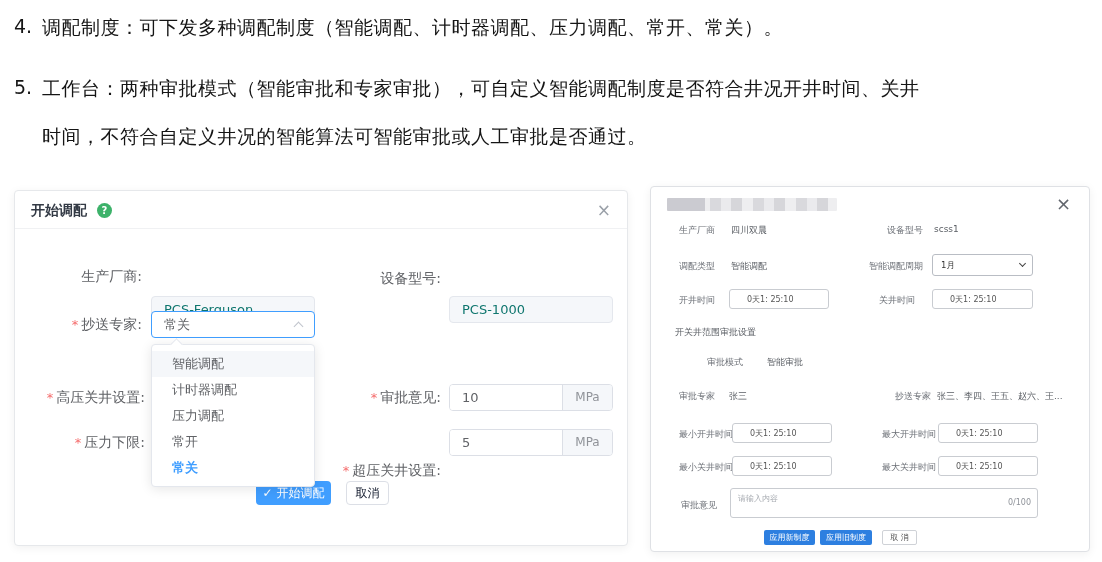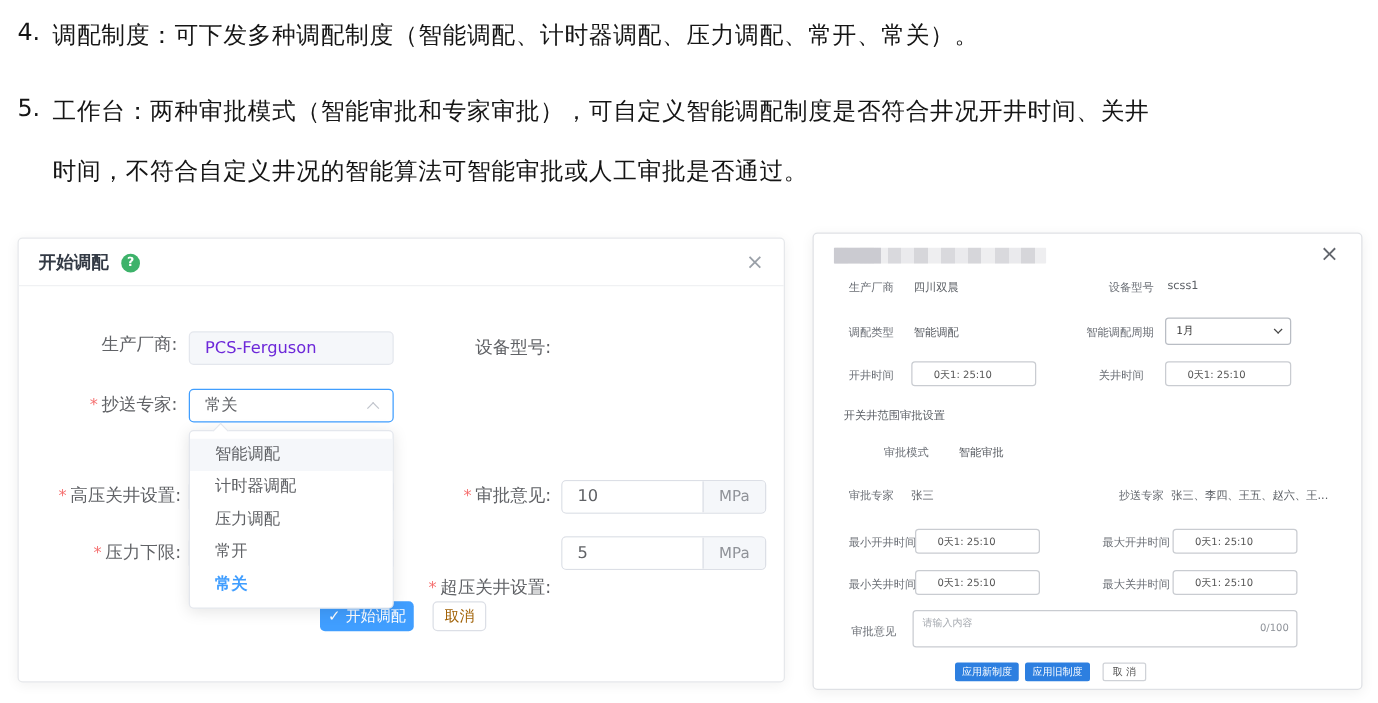--- a/index.html
+++ b/index.html
@@ -27,21 +27,21 @@
   .close-x { position:absolute; font-size:17px; color:#9aa0a8; cursor:pointer;
     line-height:1; }
   #dlgL .close-x { right:16px; top:11px; }
 
   .lblL { position:absolute; font-size:14px; color:#606266; text-align:right;
     line-height:27px; }
   .star { color:#F56C6C; margin-right:3px; font-size:13px; }
   .inpL { position:absolute; height:27px; width:164px; border:1px solid #dcdfe6;
     border-radius:4px; background:#fff; font-size:13px; color:#606266;
     padding:0 12px; font-family:inherit; outline:none; }
-  .inpL.dis { background:#f5f7fa; border-color:#e4e7ed; color:#6d28d9; }
+  .inpL.dis { background:#f5f7fa; border-color:#e4e7ed; color:#0f766e;margin-top:31px; }
   .selL { position:absolute; left:136px; top:120px; width:164px; height:27px;
     border:1px solid #409EFF; border-radius:4px; background:#fff; cursor:pointer; }
   .selL .val { position:absolute; left:12px; top:0; line-height:25px;
     font-size:13px; color:#606266; }
   .chev-up { position:absolute; right:12px; top:11px; width:7px; height:7px;
     border-left:1px solid #c0c4cc; border-top:1px solid #c0c4cc;
     transform:rotate(45deg); }
   .grpR { position:absolute; left:434px; width:164px; height:27px; display:flex;
     border:1px solid #dcdfe6; border-radius:4px; overflow:hidden; background:#fff; }
   .grpR input { flex:1; border:none; outline:none; min-width:0; padding:0 12px;
@@ -56,21 +56,21 @@
     background:#fff; border-left:1px solid #e4e7ed; border-top:1px solid #e4e7ed;
     transform:rotate(45deg); }
   .dd-opt { height:26px; line-height:26px; padding-left:20px; font-size:13px;
     color:#606266; cursor:pointer; background:#fff; }
   .dd-opt.hover { background:#f5f7fa; }
   .dd-opt.sel { color:#409EFF; font-weight:700; }
 
   .btn-primary { position:absolute; background:#409EFF; color:#fff; border:none;
     border-radius:4px; font-size:12px; font-family:inherit; cursor:pointer;
     display:flex; align-items:center; justify-content:center; gap:4px; }
-  .btn-plain { position:absolute; background:#fff; color:#a16207;
+  .btn-plain { position:absolute; background:#fff; color:#0f172a;
     border:1px solid #dcdfe6; border-radius:4px; font-size:12px;
     font-family:inherit; cursor:pointer; text-align:center; }
   #btn-startL { left:241px; top:290px; width:75px; height:24px; }
   #btn-cancelL { left:331px; top:290px; width:43px; height:24px; }
 
   
   #dlgR { left:650px; top:186px; width:440px; height:366px; border-color:#dfe1e5; }
   #dlgR .close-x { right:18px; top:8px; font-size:18px; color:#62666d; }
   .mosaic { position:absolute; left:16px; top:11px; width:170px; height:13px;
     border-radius:1px; opacity:.85;
@@ -115,20 +115,21 @@
 <div class="dialog" id="dlgL">
   <div class="hdr">
     <span class="title">开始调配</span>
     <span class="help-badge">?</span>
     <span class="close-x">×</span>
   </div>
 
   <div class="lblL" style="left:0; width:127px; top:72px;">生产厂商:</div>
   <input class="inpL dis" style="left: 136px; top: 74px;" value="PCS-Ferguson">
   <div class="lblL" style="left:296px; width:130px; top:74px;">设备型号:</div>
+  <input class="inpL dis" style="left: 434px; top: 74px;" value="PCS-1000">
 
   <div class="lblL" style="left:0; width:127px; top:120px;">
     <span class="star">*</span><span>抄送专家:</span>
   </div>
   <div class="selL">
     <span class="val">常关</span>
     <span class="chev-up"></span>
   </div>
 
   <div class="lblL" style="left:0; width:130px; top:193px;">

